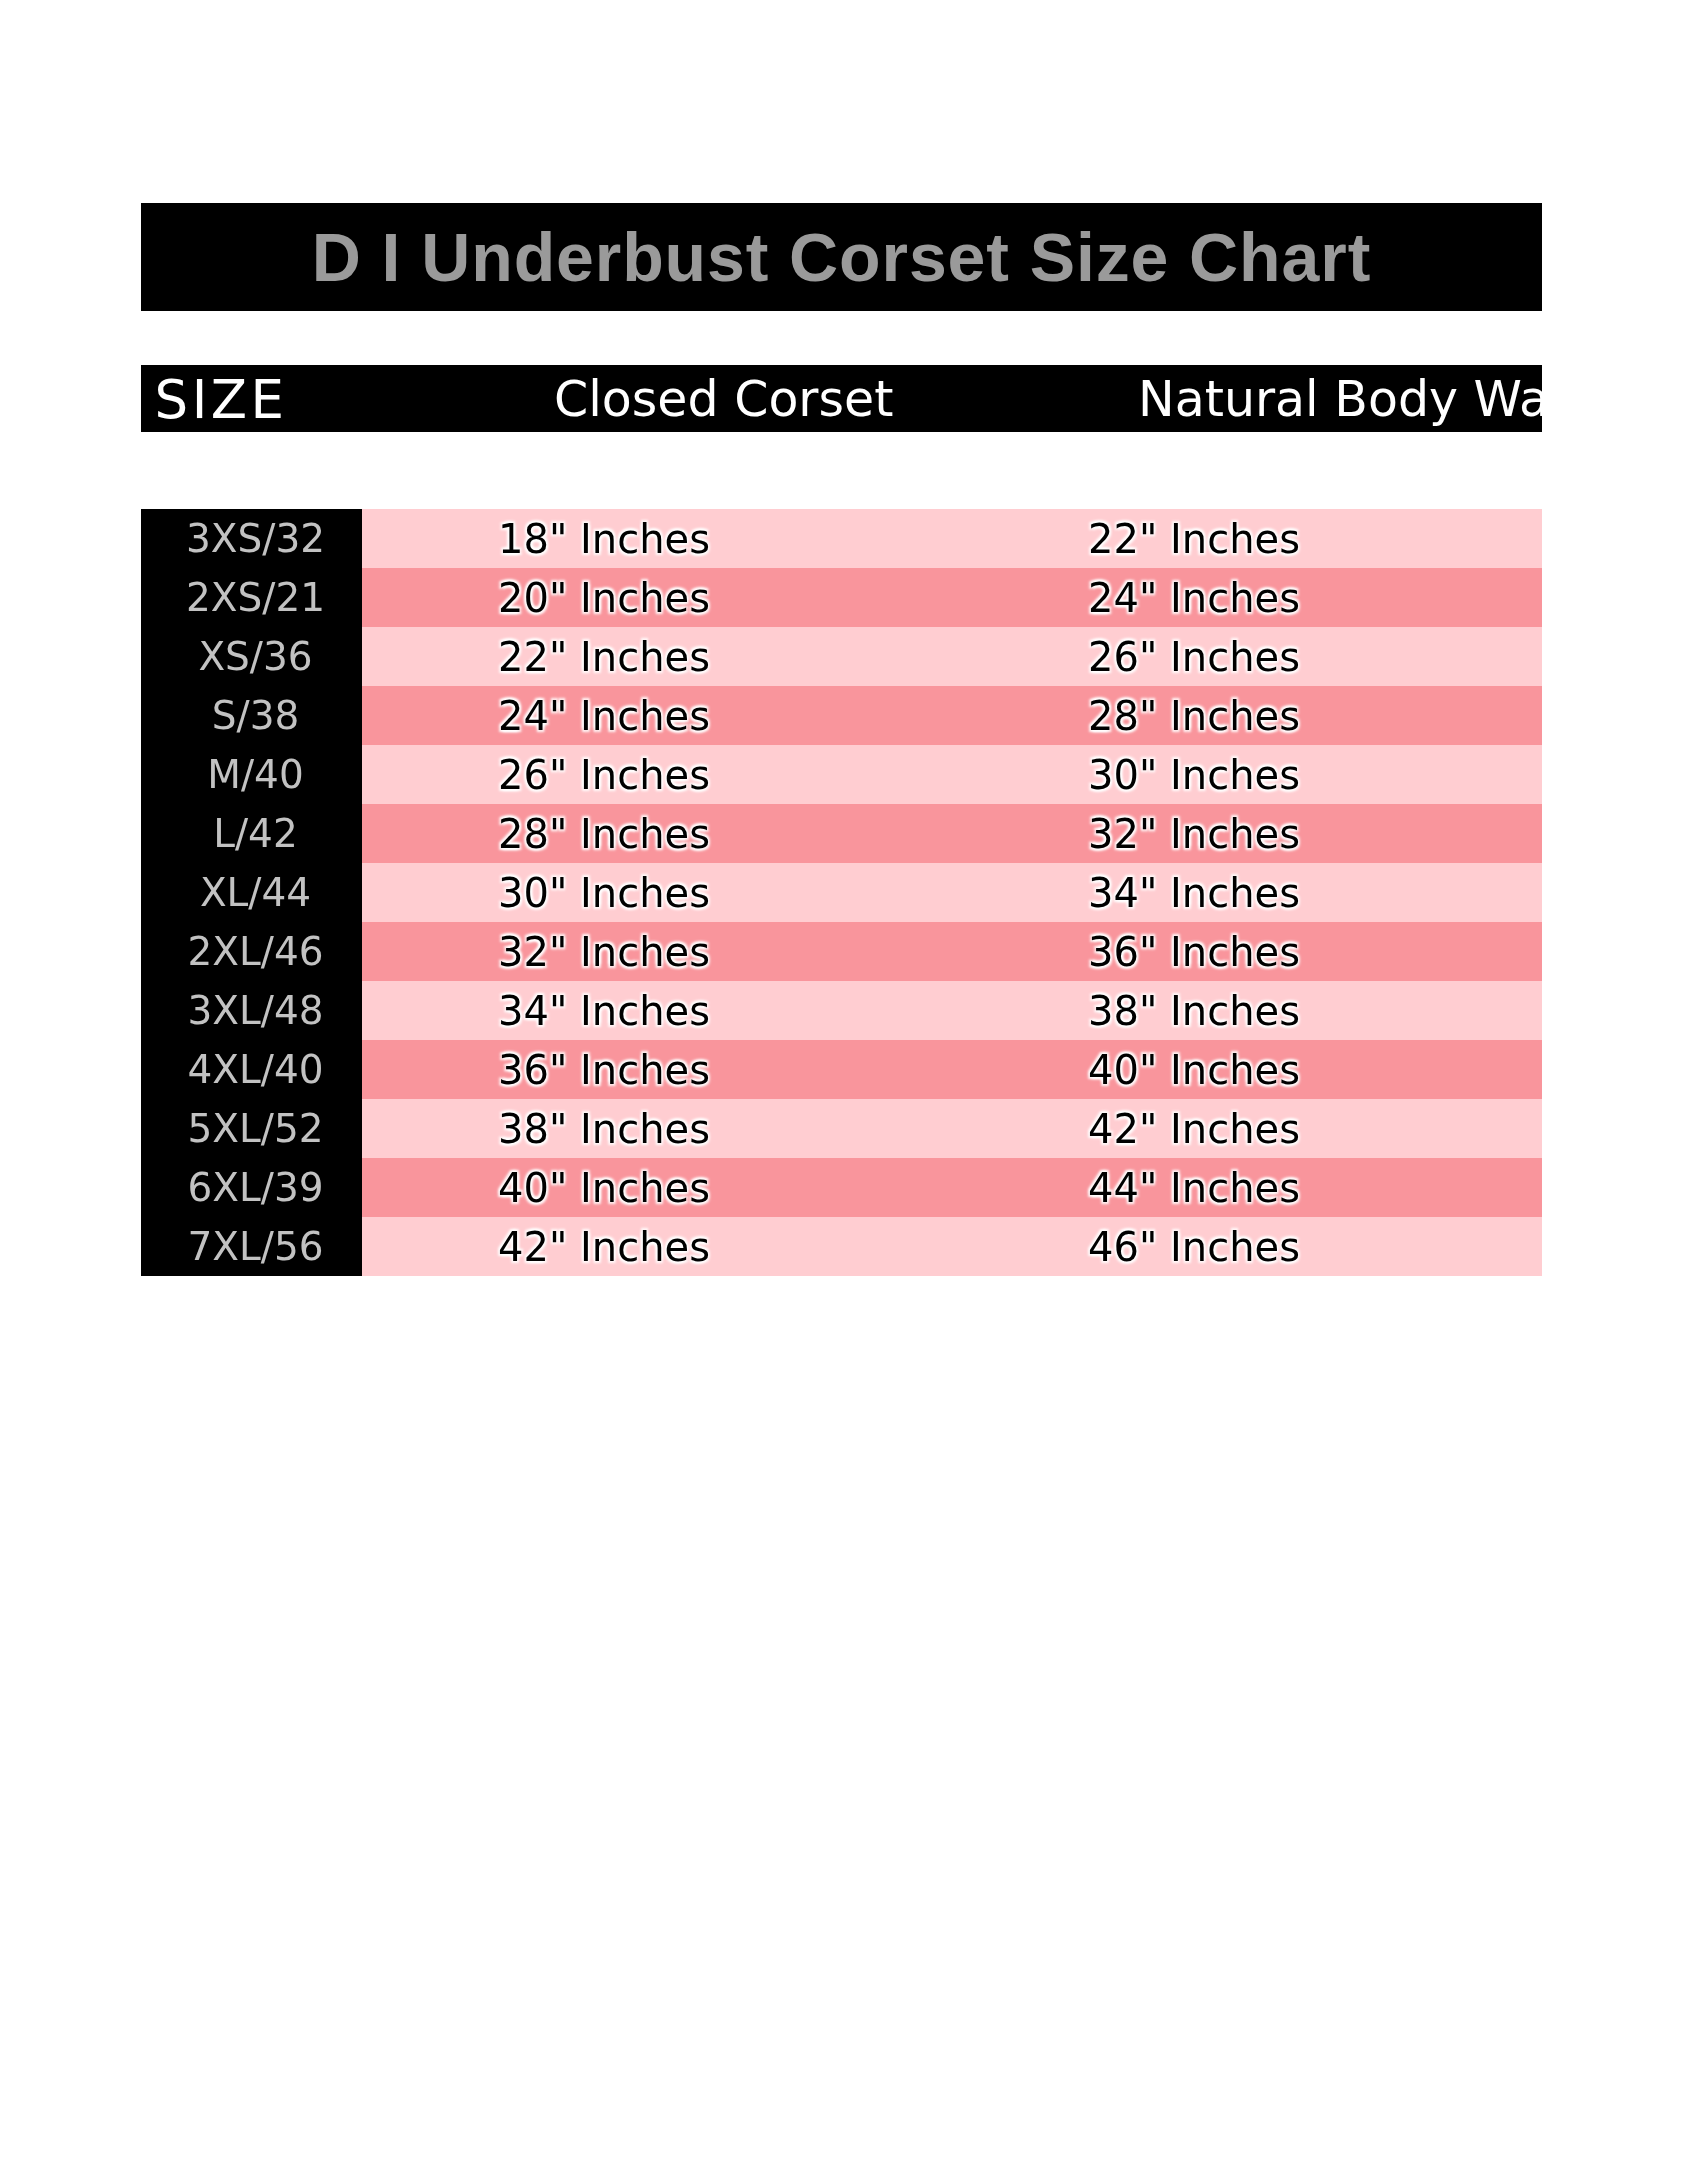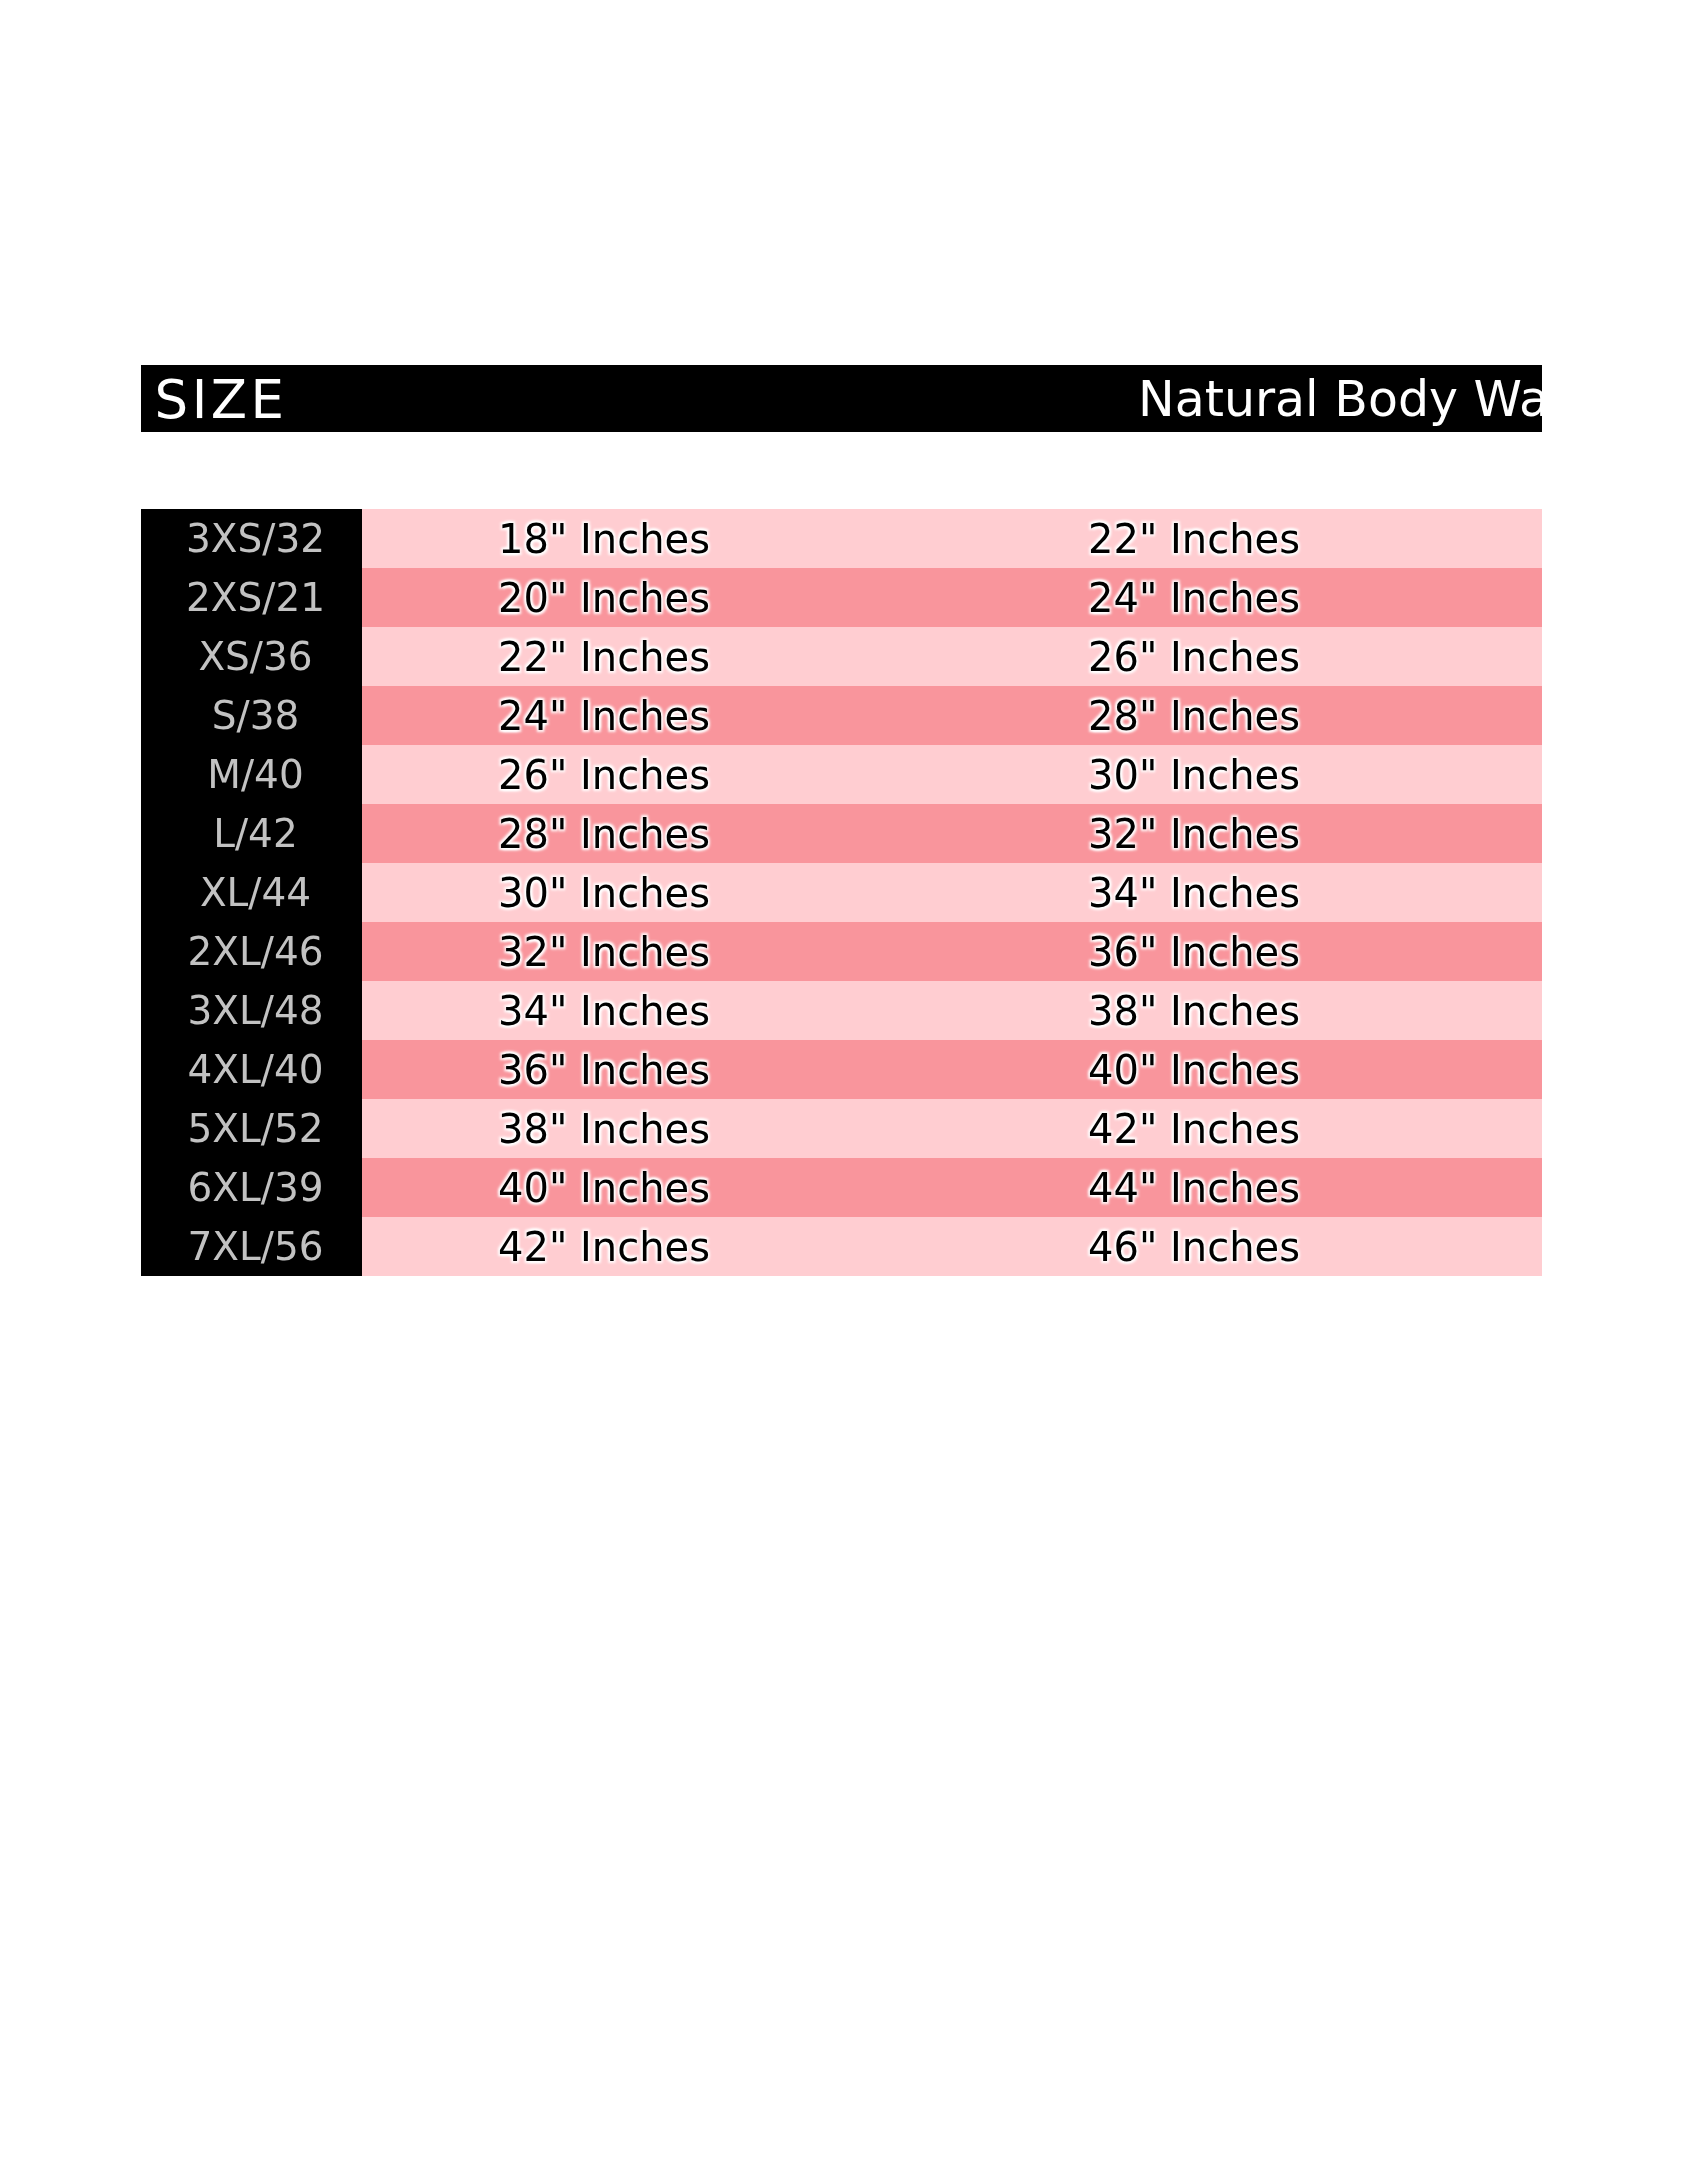--- a/index.html
+++ b/index.html
@@ -104,23 +104,27 @@
        1.7px -1.7px 2.6px #ffffff,
       -1.7px  1.7px 2.6px #ffffff,
        1.7px  1.7px 2.6px #ffffff;
   }
 </style>
 </head>
 <body>
 
 <div class="page">
 
+  <div class="bar title-bar">
+    <span>D I Underbust Corset Size Chart</span>
+  </div>
 
   <div class="bar header-bar">
     <span class="h-size">SIZE</span>
+    <span class="h-closed">Closed Corset</span>
     <span class="h-natural">Natural Body Waist</span>
   </div>
 
   <div class="size-table">
       <div class="row light">
     <div class="cell size-cell">3XS/32</div>
     <div class="cell closed-cell">18" Inches</div>
     <div class="cell natural-cell">22" Inches</div>
   </div>
       <div class="row dark">

